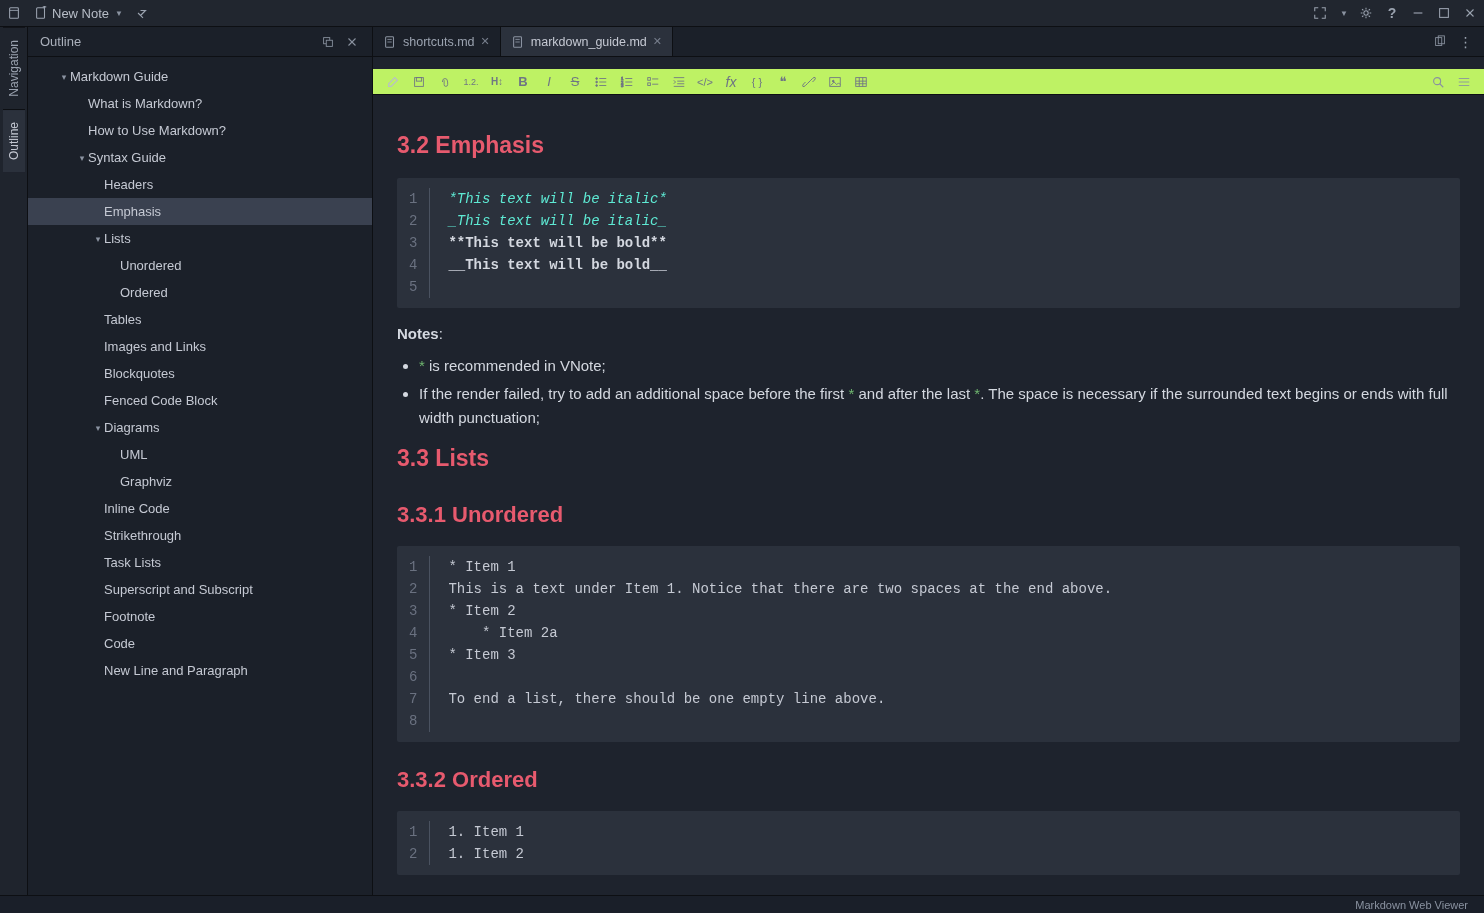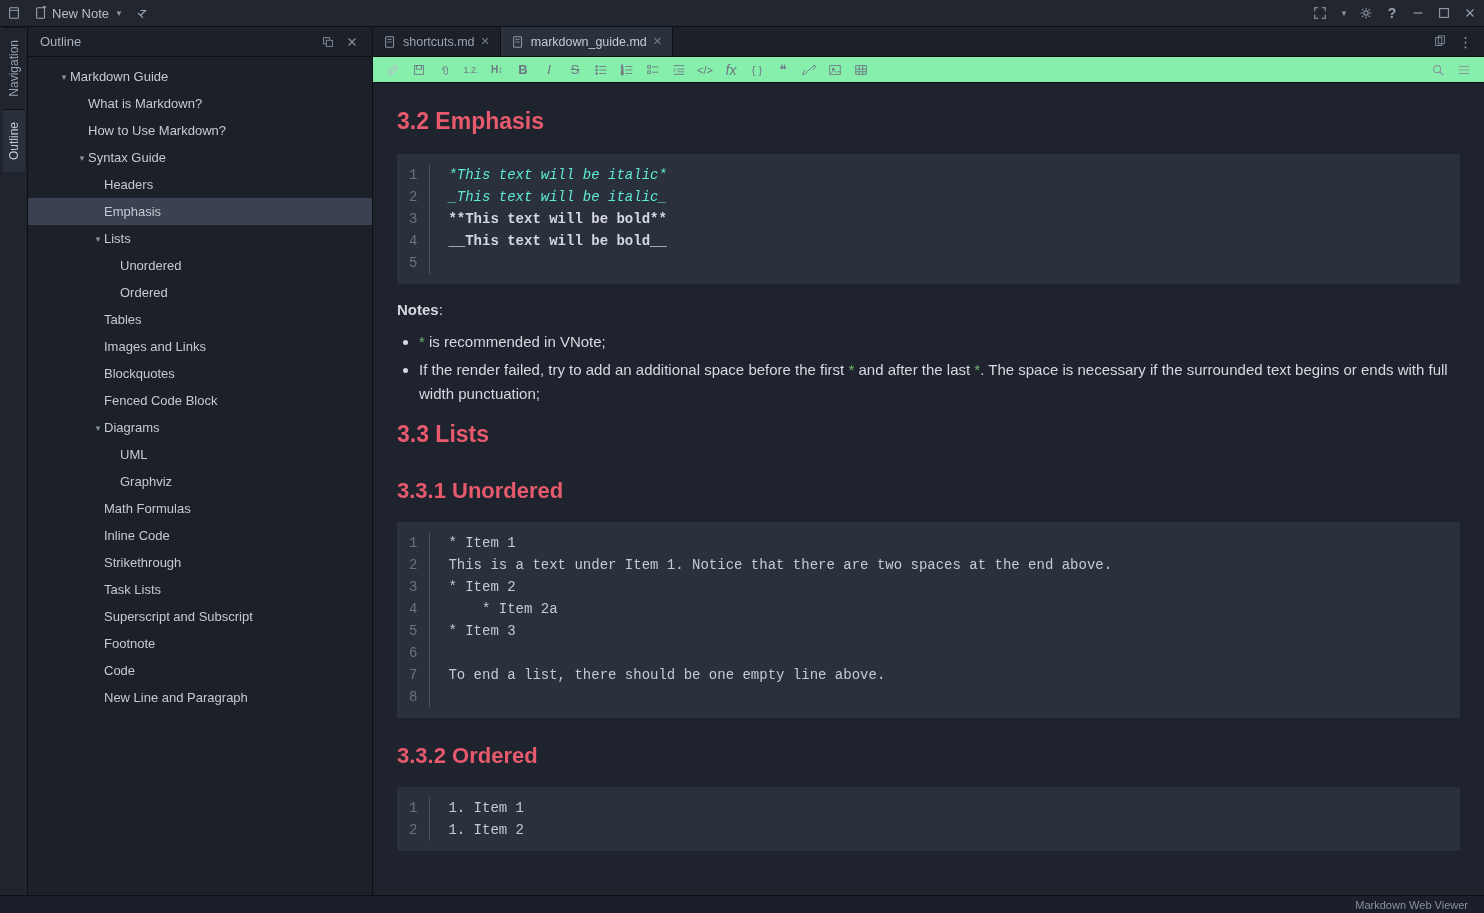--- a/index.html
+++ b/index.html
@@ -104,20 +104,21 @@
 .depth-2 { padding-left: 64px; }
 .depth-3 { padding-left: 80px; }
 
 
 .editor {
   flex: 1;
   display: flex;
   flex-direction: column;
   background: #1e232d;
   min-width: 0;
+  gap: 12px;
 }
 .tabbar {
   height: 30px;
   display: flex;
   align-items: stretch;
   background: #1b2029;
   border-bottom: 1px solid #0d0f13;
 }
 .tab {
   display: flex; align-items: center; gap: 6px;
@@ -133,21 +134,21 @@
 .tabbar-right { margin-left: auto; display: flex; align-items: center; gap: 10px; padding: 0 10px; color: #8a92a0; }
 
 
 .ed-toolbar {
   height: 26px;
   display: flex;
   align-items: center;
   gap: 10px;
   padding: 0 12px;
   border-bottom: 1px solid #0d0f13;
-  background: #86efac;
+  background: #bef264;
   color: #6f7684;
 }
 .ed-tool { width: 16px; height: 16px; display: flex; align-items: center; justify-content: center; cursor: pointer; }
 .ed-tool svg { width: 14px; height: 14px; stroke: #6f7684; fill: none; }
 .ed-tool span { font-family: "Segoe UI", sans-serif; }
 .ed-toolbar-right { margin-left: auto; display: flex; gap: 10px; }
 
 
 .content {
   flex: 1;
@@ -358,24 +359,20 @@
         <div class="tree-item depth-3">
           <span class="ti-arrow empty">▾</span>
           <span>UML</span>
         </div>
         <div class="tree-item depth-3">
           <span class="ti-arrow empty">▾</span>
           <span>Graphviz</span>
         </div>
         <div class="tree-item depth-2">
           <span class="ti-arrow empty">▾</span>
-          <span>Math Formulas</span>
-        </div>
-        <div class="tree-item depth-2">
-          <span class="ti-arrow empty">▾</span>
           <span>Inline Code</span>
         </div>
         <div class="tree-item depth-2">
           <span class="ti-arrow empty">▾</span>
           <span>Strikethrough</span>
         </div>
         <div class="tree-item depth-2">
           <span class="ti-arrow empty">▾</span>
           <span>Task Lists</span>
         </div>

